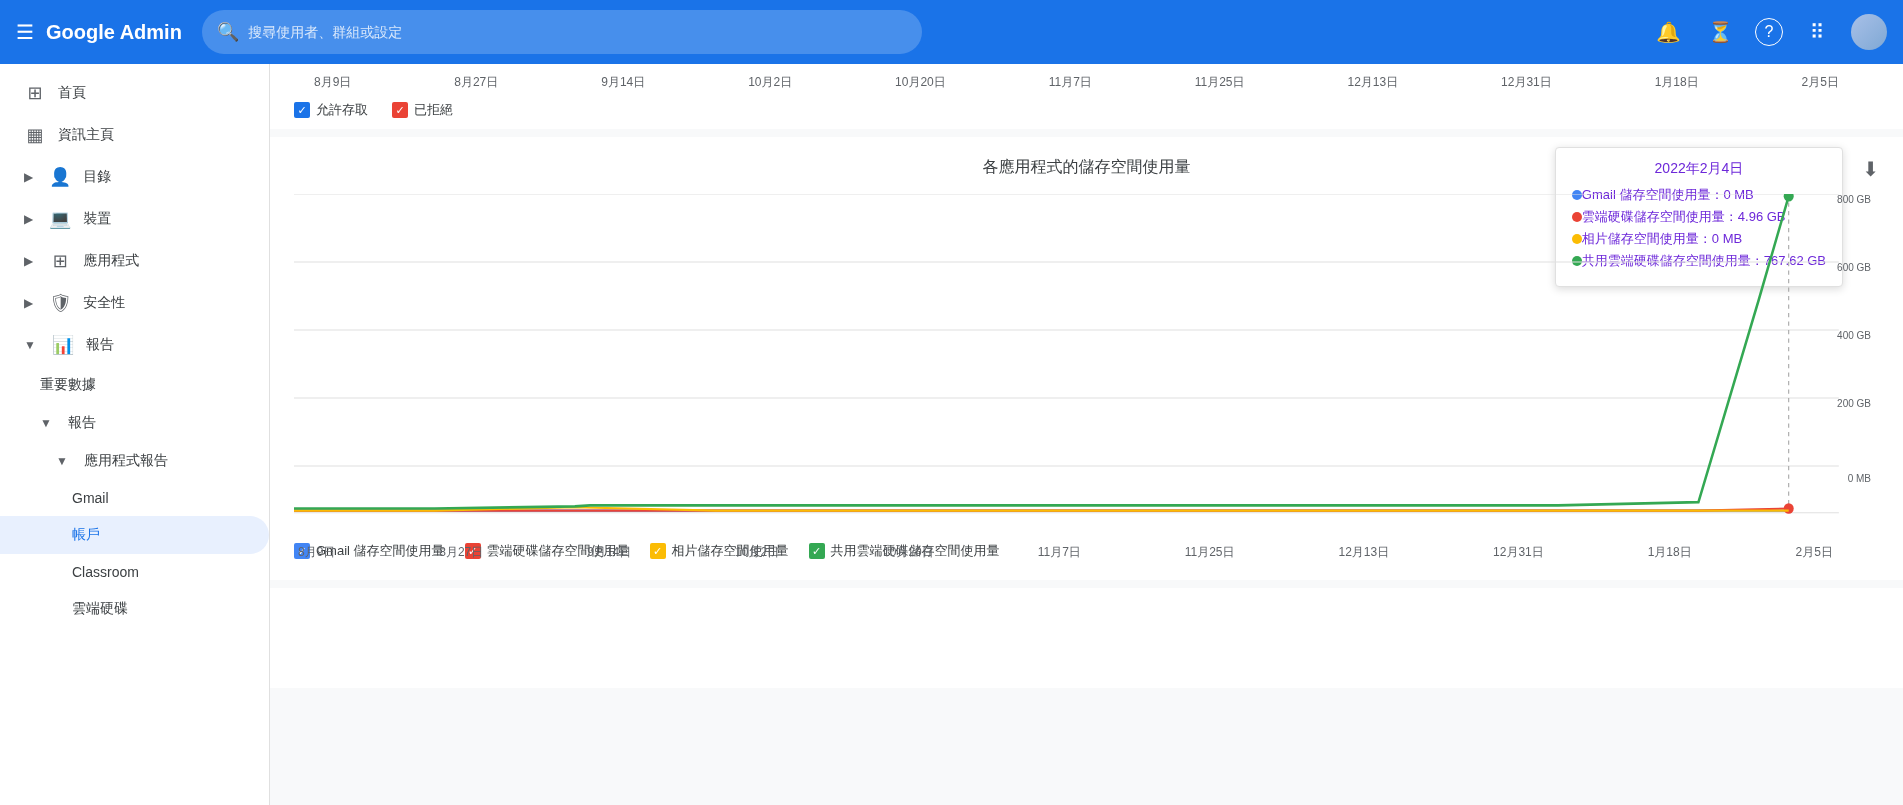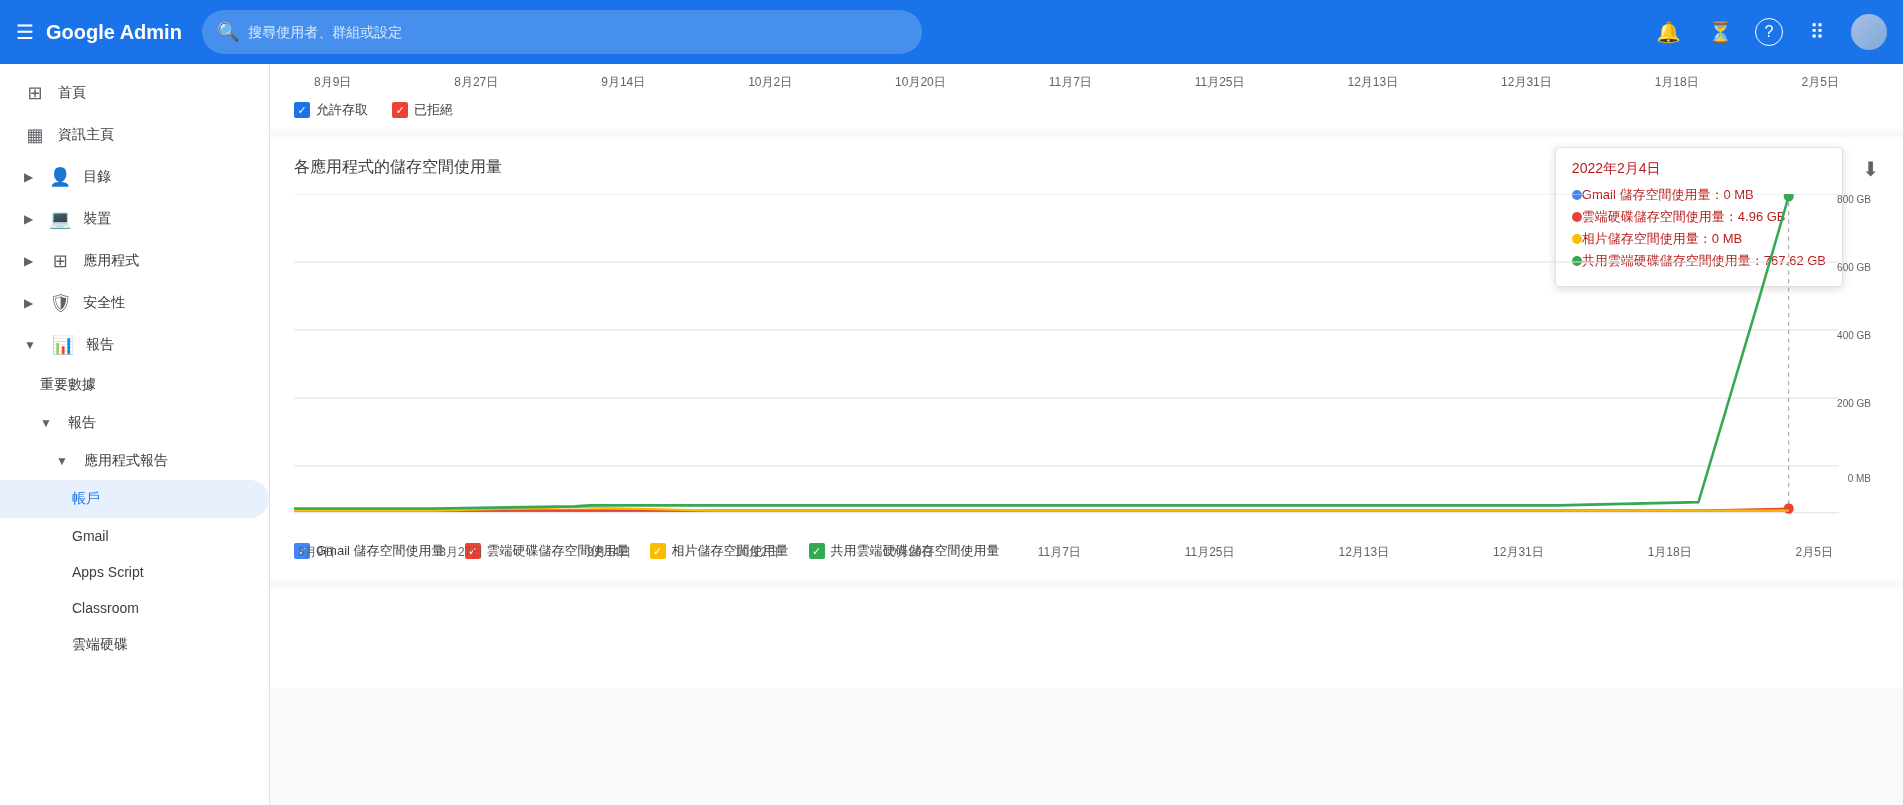--- a/index.html
+++ b/index.html
@@ -118,20 +118,21 @@
       display: flex; align-items: center; justify-content: center;
       font-size: 11px; color: white;
     }
 
     
     .storage-chart-container {
       position: relative;
       background: white;
       margin: 0 0 8px 0;
       padding: 20px 24px;
+      text-align: center;
     }
     .chart-title {
       font-size: 16px;
       color: #3c4043;
       margin-bottom: 16px;
     }
     .chart-area {
       position: relative;
       width: 100%;
       height: 340px;
@@ -143,21 +144,21 @@
       position: absolute;
       top: 10px;
       right: 60px;
       background: white;
       border: 1px solid #e0e0e0;
       border-radius: 4px;
       padding: 12px 16px;
       box-shadow: 0 2px 8px rgba(0,0,0,0.15);
       min-width: 260px;
       font-size: 13px;
-      color: #b91c1c;
+      color: #6d28d9;
     }
     .tooltip-title {
       font-weight: 500;
       margin-bottom: 8px;
       font-size: 14px;
     }
     .tooltip-item {
       display: flex;
       align-items: center;
       margin-bottom: 4px;
@@ -265,31 +266,28 @@
     <div class="sidebar-item sidebar-indent">
       <span class="expand-icon">▼</span>
       <span>報告</span>
     </div>
 
     <div class="sidebar-item sidebar-indent2">
       <span class="expand-icon">▼</span>
       <span>應用程式報告</span>
     </div>
 
+    <div class="sidebar-item sidebar-indent3">
+      <span>Gmail</span>
+    </div>
+
     <div class="sidebar-item sidebar-indent3 active">
       <span>帳戶</span>
     </div>
 
-    <div class="sidebar-item sidebar-indent3">
-      <span>Gmail</span>
-    </div>
-
-    <div class="sidebar-item sidebar-indent3">
-      <span>Apps Script</span>
-    </div>
 
     <div class="sidebar-item sidebar-indent3">
       <span>Classroom</span>
     </div>
 
     <div class="sidebar-item sidebar-indent3">
       <span>雲端硬碟</span>
     </div>
 
   </div>

